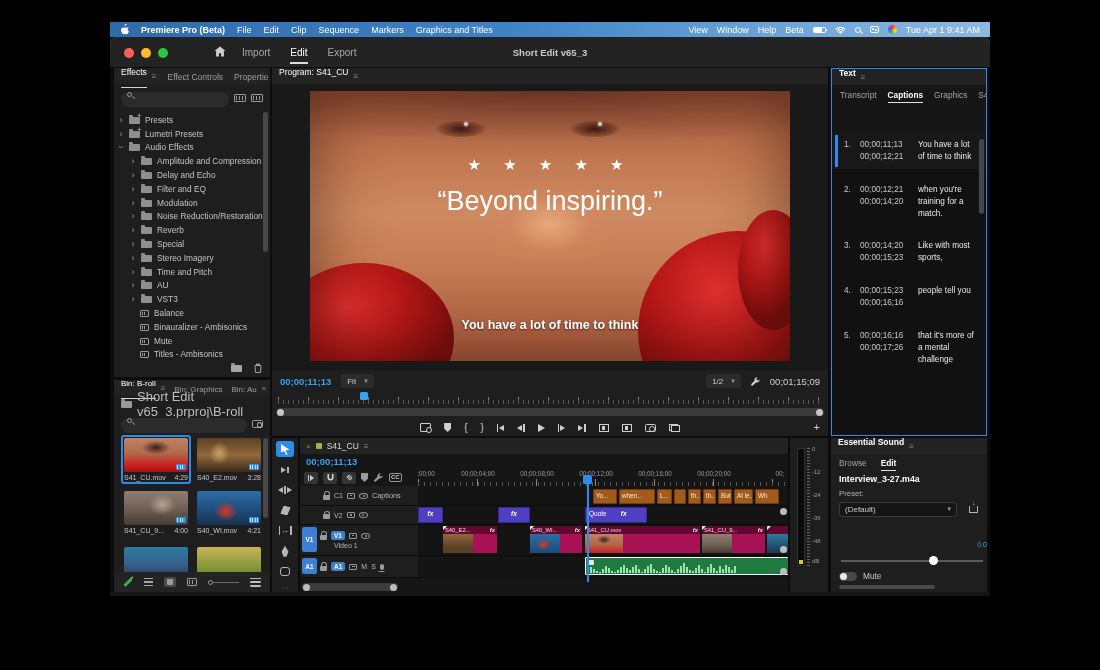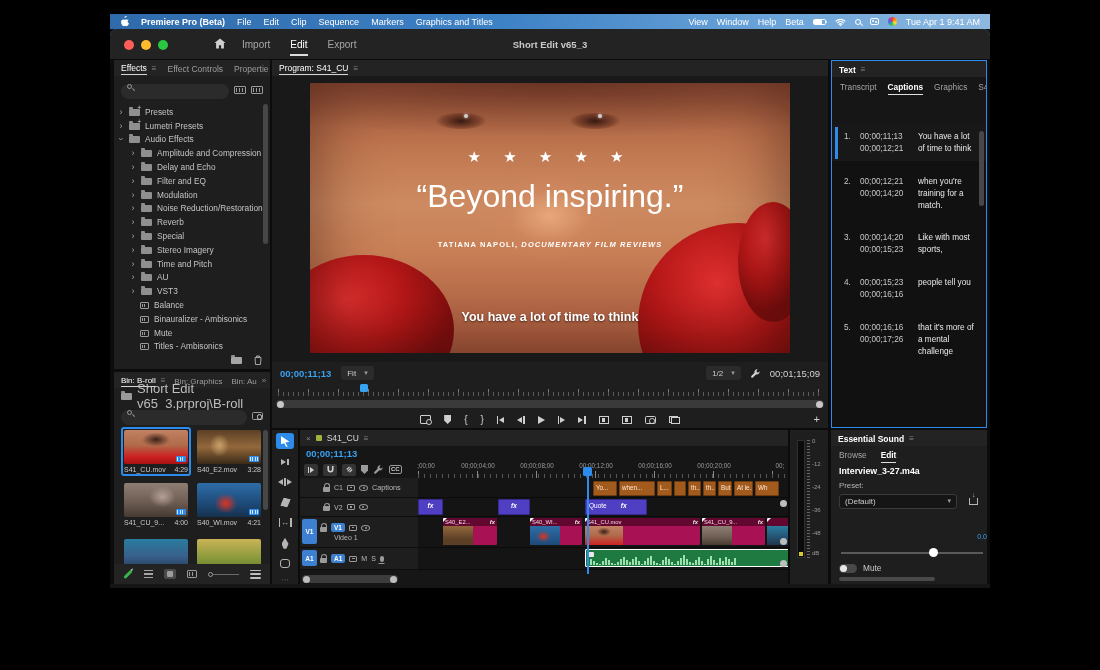--- a/index.html
+++ b/index.html
@@ -1,18 +1,18 @@
 <!DOCTYPE html>
 <html><head>
 <meta charset="utf-8">
 <style>
 *{margin:0;padding:0;box-sizing:border-box}
 html,body{width:1100px;height:670px;background:#000;font-family:"Liberation Sans",sans-serif;overflow:hidden;position:relative;-webkit-font-smoothing:antialiased}
 .ab{position:absolute}
-.screen{position:absolute;left:110px;top:14px;width:880px;height:574px;background:#101010}
+.screen{position:absolute;left:110px;top:22px;width:880px;height:574px;background:#101010}
 
 .menubar{position:absolute;left:0;top:0;width:880px;height:15px;background:linear-gradient(90deg,#2f6bab,#3e82c6 45%,#6aa3d8 75%,#8db8e0);display:flex;align-items:center;padding:0 10px;color:#fff;font-size:9px;gap:12px}
 .menubar .mi{white-space:nowrap}
 .menubar .b{font-weight:bold}
 .mright{margin-left:auto;display:flex;align-items:center;gap:9px}
 .batt{width:13px;height:6px;border:1px solid #fff;border-radius:1.5px;position:relative;background:linear-gradient(90deg,#fff 0 70%,transparent 70%)}
 .batt:after{content:'';position:absolute;right:-2.5px;top:1px;width:1.5px;height:2.5px;background:#fff;border-radius:0 1px 1px 0}
 .mglass{width:6px;height:6px;border:1.2px solid #fff;border-radius:50%;position:relative}
 .mglass:after{content:'';position:absolute;left:4.5px;top:4.5px;width:3px;height:1.2px;background:#fff;transform:rotate(45deg)}
 .cc-ic{width:9px;height:7px;border:1px solid #fff;border-radius:2px;position:relative}
@@ -46,21 +46,21 @@
 .sgl:after{content:'';position:absolute;left:5.5px;top:5.5px;width:3.5px;height:1.3px;background:#bdbdbd;transform:rotate(45deg)}
 .exp{width:10px;height:10px;position:relative}
 .exp:before,.exp:after{content:'';position:absolute;width:6px;height:6px;border:1.3px solid #bdbdbd;border-left:none;border-bottom:none}
 .exp:before{right:0;top:0}
 .exp:after{left:0;bottom:0;transform:rotate(180deg)}
 
 .content{position:absolute;left:0;top:31px;width:880px;height:528px;background:#0c0c0c}
 .panel{position:absolute;background:#1e1e1e;overflow:hidden}
 .phead{height:16px;background:#232323;display:flex;align-items:center;padding:0 7px;gap:5px;font-size:8.5px;color:#9d9d9d;white-space:nowrap}
 .ptab{padding-top:2px}
-.ptab.act{color:#fff;border-bottom:1.5px solid #d5d5d5;padding-bottom:1px}
+.ptab.act{color:#fff;border-bottom:1.5px solid #d5d5d5;padding-bottom:10px}
 .pmenu{color:#8a8a8a;font-size:8px}
 .ovf{margin-left:auto;color:#8a8a8a;font-size:8px}
 .srchwrap{position:relative}
 .srch{background:#2b2b2b;border:none;border-radius:8px;height:15px;color:#ccc;font-size:8px;padding:0 6px 0 17px;outline:none;width:100%}
 .srch::placeholder{color:#8a8a8a;font-style:italic}
 .mg{position:absolute;left:6px;top:3.5px;width:5px;height:5px;border:1.1px solid #9a9a9a;border-radius:50%}
 .mg:after{content:'';position:absolute;left:4px;top:4px;width:3px;height:1.1px;background:#9a9a9a;transform:rotate(45deg)}
 
 .trow{display:flex;align-items:center;gap:5px;height:13.8px;font-size:8.3px;color:#c4c4c4;white-space:nowrap}
 .chev{color:#a5a5a5;font-size:9px;width:6px;text-align:center;line-height:8px}
@@ -90,21 +90,21 @@
 .zline{width:26px;height:1px;background:#6a6a6a}
 
 .vstage{position:absolute;left:0;top:16px;width:556px;height:286px;background:#191919}
 .video{position:absolute;left:38px;top:7px;width:480px;height:270px;background:linear-gradient(180deg,#a85e43,#c0764f 22%,#cd8a60 45%,#c87f56 62%,#b96c4a 80%,#a85a3e);overflow:hidden}
 .eye{position:absolute;width:52px;height:16px;background:radial-gradient(50% 60% at 50% 50%,#3a1d14,rgba(90,40,25,.45) 70%,transparent);border-radius:50%}
 .glint{position:absolute;width:4px;height:4px;background:#fff;border-radius:50%;box-shadow:0 0 3px rgba(255,255,255,.8)}
 .nose{position:absolute;left:36%;top:34%;width:28%;height:34%;background:radial-gradient(50% 50% at 50% 45%,rgba(235,170,125,.9),rgba(210,135,95,.4) 60%,transparent);border-radius:50%}
 .glove{position:absolute;background:radial-gradient(60% 60% at 40% 30%,#e03030,#b51717 55%,#7e0e0e);border-radius:50%}
 .vign{position:absolute;inset:0;box-shadow:inset 0 0 70px rgba(40,10,5,.55);background:radial-gradient(80% 20% at 50% 0,rgba(60,20,10,.35),transparent)}
 .ostars{position:absolute;left:0;top:24%;width:100%;text-align:center;color:#fff;font-size:15px;letter-spacing:9px}
-.oquote{position:absolute;left:0;top:35%;width:100%;text-align:center;color:#fff;font-size:32px;font-weight:400}
+.oquote{position:absolute;left:0;top:35%;width:100%;text-align:center;color:#fff;font-size:27px;font-weight:400}
 .oattr{position:absolute;left:0;top:58%;width:100%;text-align:center;color:#fff;font-size:7.5px;font-weight:bold;letter-spacing:1.1px}
 .oattr em{font-style:italic}
 .ocap{position:absolute;left:0;top:84%;width:100%;text-align:center;color:#fff;font-size:12.5px;font-weight:bold;text-shadow:0 1px 2px rgba(0,0,0,.6)}
 .pmctl{position:absolute;left:0;top:303px;width:100%;height:20px;display:flex;align-items:center;padding:0 8px;gap:10px}
 .tc-b{color:#38a2f2;font-size:9.5px;font-weight:bold}
 .dd{background:#2b2b2b;border-radius:3px;height:14px;display:flex;align-items:center;gap:8px;padding:0 6px;font-size:8px;color:#ccc}
 .dd .car{font-size:7px;color:#9a9a9a}
 .tc-w{color:#d2d2d2;font-size:9.5px}
 .wrench{width:11px;height:11px}
 .pruler{position:absolute;left:6px;right:6px;top:325px;height:11px;background:repeating-linear-gradient(90deg,#5a5a5a 0 1px,transparent 1px 5px) 0 100%/100% 4px no-repeat,repeating-linear-gradient(90deg,#7a7a7a 0 1px,transparent 1px 30px) 0 100%/100% 7px no-repeat}
@@ -462,21 +462,20 @@
             <div class="eye" style="left:54%;top:11%"></div>
             <span class="glint" style="left:32%;top:11.5%"></span>
             <span class="glint" style="left:60%;top:11.5%"></span>
             <div class="nose"></div>
             <div class="glove" style="left:-36px;bottom:-52px;width:180px;height:150px"></div>
             <div class="glove" style="right:-48px;bottom:-70px;width:200px;height:200px"></div>
             <div class="glove" style="right:-18px;top:44%;width:70px;height:120px"></div>
             <div class="vign"></div>
             <div class="ostars">★ ★ ★ ★ ★</div>
             <div class="oquote">“Beyond inspiring.”</div>
-            <div class="oattr"><span>TATIANA NAPOLI, </span><em>DOCUMENTARY FILM REVIEWS</em></div>
             <div class="ocap">You have a lot of time to think</div>
           </div>
         </div>
         <div class="pmctl">
           <span class="tc-b">00;00;11;13</span>
           <div class="dd">
               <span>Fit</span>
               <span class="car">▾</span>
             </div>
           <div style="margin-left:auto;display:flex;align-items:center;gap:9px">

